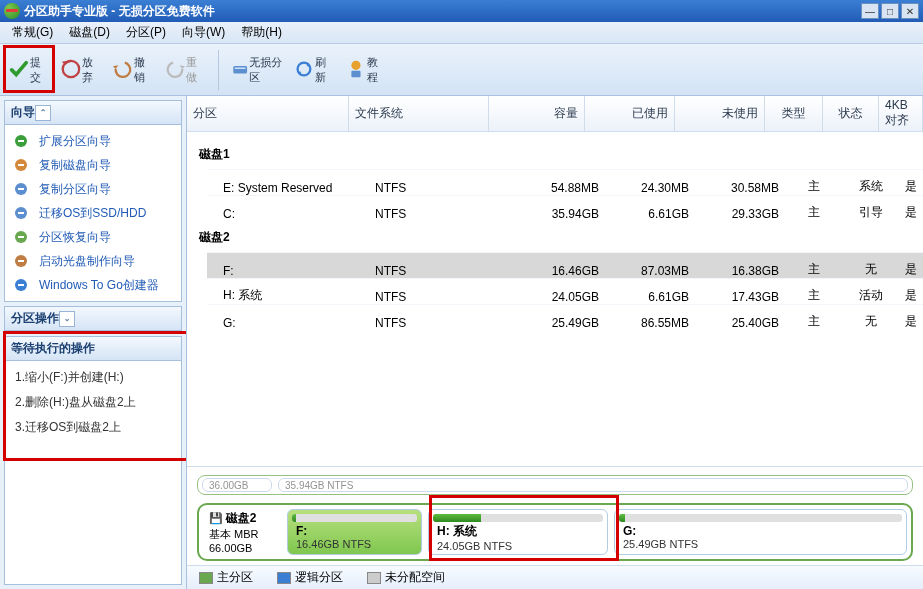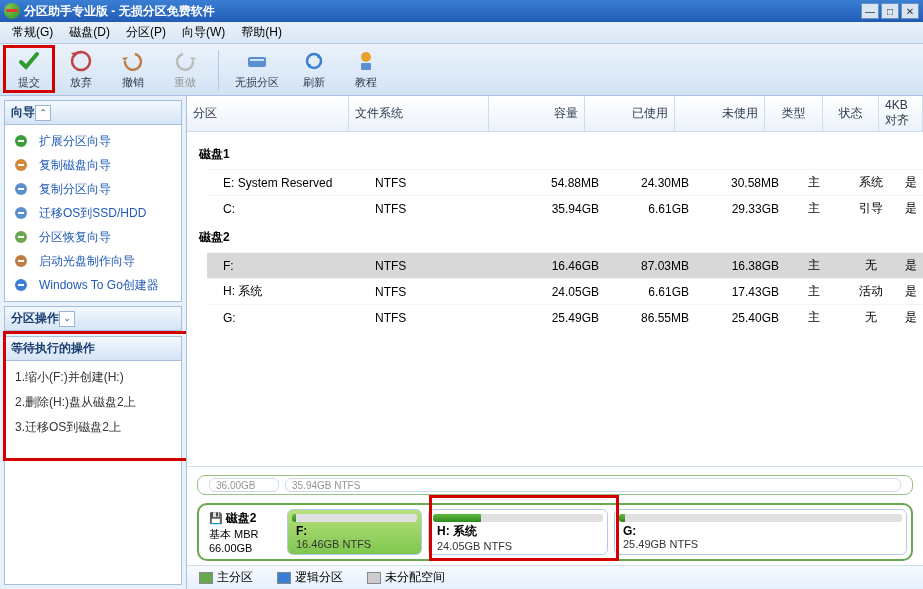--- a/index.html
+++ b/index.html
@@ -10,21 +10,21 @@
 .titlebar-icon::after { content: ''; position: absolute; left: 2px; top: 6px; width: 12px; height: 3px; background: #e33b3b; border-radius: 1px; }
 .titlebar-text { flex: 1; font-weight: bold; font-size: 12px; }
 .win-buttons { display: flex; gap: 2px; }
 .win-btn { width: 18px; height: 16px; background: #d8e4f2; border: 1px solid #6a8fc1; display: flex; align-items: center; justify-content: center; font-size: 10px; color: #333; }
 
 .menubar { height: 22px; background: linear-gradient(to bottom, #e9f1fa, #d9e6f5); border-bottom: 1px solid #b8cbe2; display: flex; align-items: center; padding-left: 4px; }
 .menu-item { padding: 2px 8px; cursor: default; }
 
 .toolbar { height: 52px; background: linear-gradient(to bottom, #eaf2fb, #d3e3f4); border-bottom: 1px solid #a9c2e2; display: flex; align-items: center; padding-left: 6px; gap: 6px; }
 .toolbar-sep { width: 1px; height: 40px; background: #b5c8e0; margin: 0 4px; }
-.tb-btn { display: flex; flex-direction: column; align-items: center; justify-content: center; width: 46px; height: 48px; padding: 2px; border-radius: 18px; }
+.tb-btn { display: flex; flex-direction: row; align-items: center; justify-content: center; width: 46px; height: 48px; padding: 2px; border-radius: 18px; }
 .tb-btn .tb-icon { width: 24px; height: 24px; margin-bottom: 2px; }
 .tb-btn .tb-label { font-size: 11px; color: #2b3a4e; }
 .tb-btn.disabled .tb-label { color: #999; }
 .annot { position: absolute; border: 3px solid #d40000; pointer-events: none; }
 
 .content { display: flex; height: 493px; }
 .sidebar { width: 213px; background: #e8f1fa; border-right: 1px solid #a9c2e2; display: flex; flex-direction: column; padding: 4px; gap: 4px; overflow: hidden; }
 .panel { border: 1px solid #a5bfdd; background: #fff; }
 .panel-header { height: 24px; background: linear-gradient(to bottom, #f3f8fe, #d5e4f5); border-bottom: 1px solid #a5bfdd; display: flex; align-items: center; justify-content: flex-start; padding: 0 6px; font-weight: bold; color: #1a3f70; }
 .panel-chevron { width: 16px; height: 16px; border: 1px solid #9ab5d6; background: #fff; display: flex; align-items: center; justify-content: center; font-size: 8px; color: #5c7fa8; }
@@ -42,34 +42,34 @@
 .th:nth-child(2){width:140px}
 .th:nth-child(3){width:96px;justify-content:flex-end}
 .th:nth-child(4){width:90px;justify-content:flex-end}
 .th:nth-child(5){width:90px;justify-content:flex-end}
 .th:nth-child(6){width:58px;justify-content:center}
 .th:nth-child(7){width:56px;justify-content:center}
 .th:nth-child(8){flex:1;justify-content:center}
 
 .table-body { flex: 1; overflow: auto; padding: 6px 0; }
 .disk-label { font-weight: bold; padding: 8px 12px 6px; }
-.tr { display: flex; height: 26px; align-items: center; border-top: 1px solid #f2f5f9; margin-left: 20px; }
+.tr { display: flex; height: 26px; align-items: flex-end; border-top: 1px solid #f2f5f9; margin-left: 20px; }
 .tr.sel { background: #d8d8d8; }
 .td { padding: 0 6px; }
 .td:nth-child(1){width:162px;padding-left:16px}
 .td:nth-child(2){width:140px}
 .td:nth-child(3){width:96px;text-align:right}
 .td:nth-child(4){width:90px;text-align:right}
 .td:nth-child(5){width:90px;text-align:right}
 .td:nth-child(6){width:58px;text-align:center}
 .td:nth-child(7){width:56px;text-align:center}
 .td:nth-child(8){flex:1;text-align:center}
 
 .disk-bar-area { border-top: 1px solid #cfdcec; padding: 8px 10px 4px; background: #fff; }
-.disk-strip-prev { height: 20px; border: 1px solid #6aa84f; border-radius: 8px; display: flex; gap: 6px; padding: 2px 11px; margin-bottom: 8px; opacity: 0.7; }
+.disk-strip-prev { height: 20px; border: 1px solid #6aa84f; border-radius: 8px; display: flex; gap: 6px; padding: 2px 4px; margin-bottom: 8px; opacity: 0.7; }
 .disk-strip-prev .truncpart { flex: 1; border: 1px solid #b8cbe2; border-radius: 6px; font-size: 10px; padding-left: 6px; color: #666; display:flex; align-items:center; }
 .disk-strip-prev .stubpart { width: 70px; border: 1px solid #b8cbe2; border-radius: 6px; font-size: 10px; padding-left: 6px; color: #666; display:flex; align-items:center; }
 
 .disk-strip { height: 58px; border: 2px solid #6aa84f; border-radius: 10px; display: flex; gap: 6px; padding: 4px; position: relative; }
 .disk-info-block { width: 78px; display: flex; flex-direction: column; justify-content: center; padding-left: 6px; }
 .disk-info-block .diskname { font-weight: bold; }
 .part-block { border: 1px solid #b3cce6; border-radius: 6px; display: flex; flex-direction: column; justify-content: center; padding: 2px 8px; position: relative; overflow: hidden; }
 .part-block .usage-bar { position: absolute; left: 4px; right: 4px; top: 4px; height: 8px; background: #e0e0e0; border-radius: 3px; overflow: hidden; }
 .part-block .usage-bar .fill { height: 100%; background: linear-gradient(to bottom,#5fbb3f,#2f8a20); }
 .part-block .pn { margin-top: 10px; font-weight: bold; }

